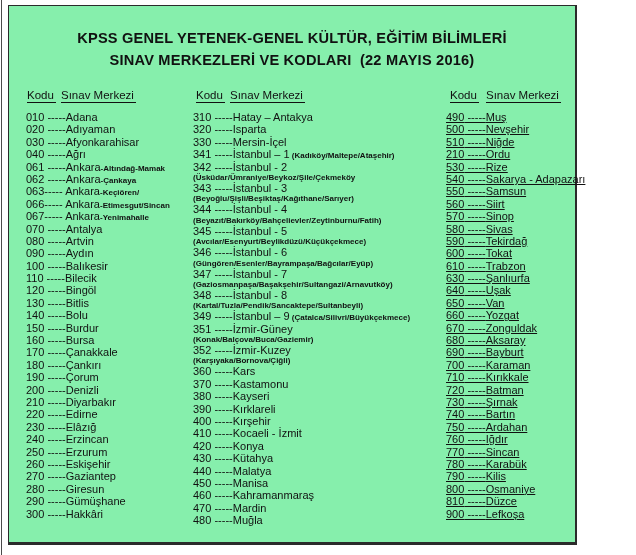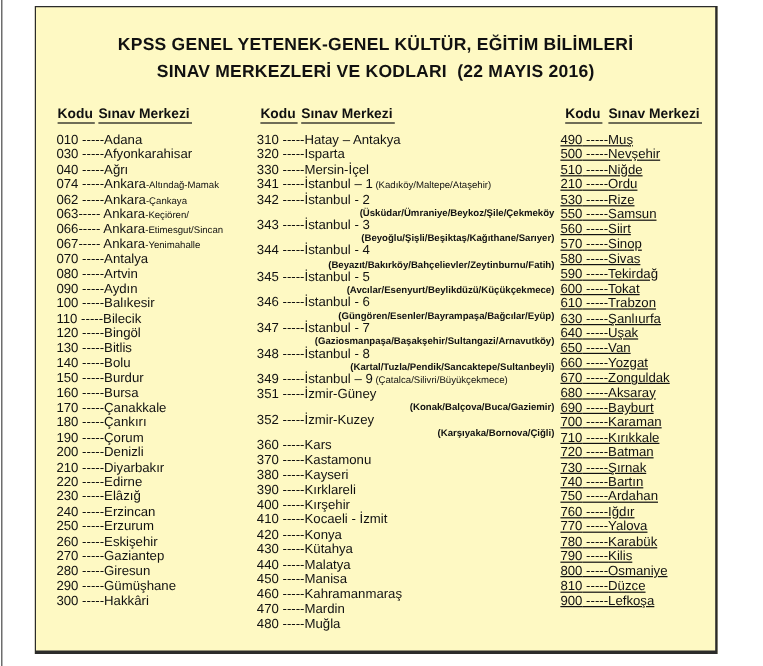--- a/index.html
+++ b/index.html
@@ -9,61 +9,60 @@
     font-family:"Liberation Sans", sans-serif;
     color:#1a1a1a;
     position:relative;
     overflow:hidden;
   }
   .edge-line {
     position:absolute; left:1px; top:0; width:1px; height:555px;
     background:#4a4a4a;
   }
   .doc-box {
-    position:absolute; left:29px; top:5px;
+    position:absolute; left:8px; top:5px;
     width:569px; height:540px;
     box-sizing:border-box;
     border-style:solid; border-color:#2b2b2b;
     border-width:1px 2px 3px 1px;
-    background:#fef9c3;
+    background:#86efac;
   }
   .title {
     position:absolute; left:0; right:0; top:21px;
     text-align:center;
     font-weight:bold;
     font-size:14.6px;
     line-height:22px;
     letter-spacing:0.2px;
     color:#111;
   }
   .title div { white-space:pre; }
   .hdr {
     position:absolute; top:83px;
-    font-weight:bold; font-size:11.5px;
+    font-weight:normal; font-size:11.5px;
     color:#111;
     border-bottom:1.6px solid #111;
     padding:0 2px 1px 0;
     white-space:pre;
   }
   .h1k { left:18px; }  .h1m { left:52px; }
   .h2k { left:187px; } .h2m { left:221px; }
   .h3k { left:441px; } .h3m { left:477px; }
   .col { position:absolute; top:105px; font-size:11px; color:#111; }
   .col1 { left:17px;  width:166px; }
   .col2 { left:184px; width:248px; }
   .col3 { left:437px; width:172px;text-decoration:underline; }
   .line { white-space:pre; line-height:12.4px; height:12.4px; }
   .small {
-    font-size:8px; font-weight:normal; letter-spacing:0;
+    font-size:8px; font-weight:bold; letter-spacing:0;
   }
   .note {
     font-size:8px; font-weight:bold;
     line-height:9px; height:9px;
     white-space:pre;
-    text-align:right;
   }
 </style>
 </head>
 <body>
 
 <div class="edge-line"></div>
 
 <div class="doc-box">
 
   <div class="title">
@@ -76,27 +75,30 @@
   <span class="hdr h2k">Kodu</span>
   <span class="hdr h2m">Sınav Merkezi</span>
   <span class="hdr h3k">Kodu</span>
   <span class="hdr h3m">Sınav Merkezi</span>
 
   <div class="col col1">
       <div class="row">
         <div class="line"><span class="code">010</span><span class="sep"> -----</span><span class="name">Adana</span></div>
       </div>
       <div class="row">
+        <div class="line"><span class="code">020</span><span class="sep"> -----</span><span class="name">Adıyaman</span></div>
+      </div>
+      <div class="row">
         <div class="line"><span class="code">030</span><span class="sep"> -----</span><span class="name">Afyonkarahisar</span></div>
       </div>
       <div class="row">
         <div class="line"><span class="code">040</span><span class="sep"> -----</span><span class="name">Ağrı</span></div>
       </div>
       <div class="row">
-        <div class="line"><span class="code">074</span><span class="sep"> -----</span><span class="name">Ankara</span><span class="small">-Altındağ-Mamak</span></div>
+        <div class="line"><span class="code">061</span><span class="sep"> -----</span><span class="name">Ankara</span><span class="small">-Altındağ-Mamak</span></div>
       </div>
       <div class="row">
         <div class="line"><span class="code">062</span><span class="sep"> -----</span><span class="name">Ankara</span><span class="small">-Çankaya</span></div>
       </div>
       <div class="row">
         <div class="line"><span class="code">063</span><span class="sep">----- </span><span class="name">Ankara</span><span class="small">-Keçiören/</span></div>
       </div>
       <div class="row">
         <div class="line"><span class="code">066</span><span class="sep">----- </span><span class="name">Ankara</span><span class="small">-Etimesgut/Sincan</span></div>
       </div>
@@ -278,20 +280,23 @@
       <div class="row">
         <div class="line"><span class="code">510</span><span class="sep"> -----</span><span class="name">Niğde</span></div>
       </div>
       <div class="row">
         <div class="line"><span class="code">210</span><span class="sep"> -----</span><span class="name">Ordu</span></div>
       </div>
       <div class="row">
         <div class="line"><span class="code">530</span><span class="sep"> -----</span><span class="name">Rize</span></div>
       </div>
       <div class="row">
+        <div class="line"><span class="code">540</span><span class="sep"> -----</span><span class="name">Sakarya - Adapazarı</span></div>
+      </div>
+      <div class="row">
         <div class="line"><span class="code">550</span><span class="sep"> -----</span><span class="name">Samsun</span></div>
       </div>
       <div class="row">
         <div class="line"><span class="code">560</span><span class="sep"> -----</span><span class="name">Siirt</span></div>
       </div>
       <div class="row">
         <div class="line"><span class="code">570</span><span class="sep"> -----</span><span class="name">Sinop</span></div>
       </div>
       <div class="row">
         <div class="line"><span class="code">580</span><span class="sep"> -----</span><span class="name">Sivas</span></div>
@@ -341,21 +346,21 @@
       <div class="row">
         <div class="line"><span class="code">740</span><span class="sep"> -----</span><span class="name">Bartın</span></div>
       </div>
       <div class="row">
         <div class="line"><span class="code">750</span><span class="sep"> -----</span><span class="name">Ardahan</span></div>
       </div>
       <div class="row">
         <div class="line"><span class="code">760</span><span class="sep"> -----</span><span class="name">Iğdır</span></div>
       </div>
       <div class="row">
-        <div class="line"><span class="code">770</span><span class="sep"> -----</span><span class="name">Yalova</span></div>
+        <div class="line"><span class="code">770</span><span class="sep"> -----</span><span class="name">Sincan</span></div>
       </div>
       <div class="row">
         <div class="line"><span class="code">780</span><span class="sep"> -----</span><span class="name">Karabük</span></div>
       </div>
       <div class="row">
         <div class="line"><span class="code">790</span><span class="sep"> -----</span><span class="name">Kilis</span></div>
       </div>
       <div class="row">
         <div class="line"><span class="code">800</span><span class="sep"> -----</span><span class="name">Osmaniye</span></div>
       </div>

